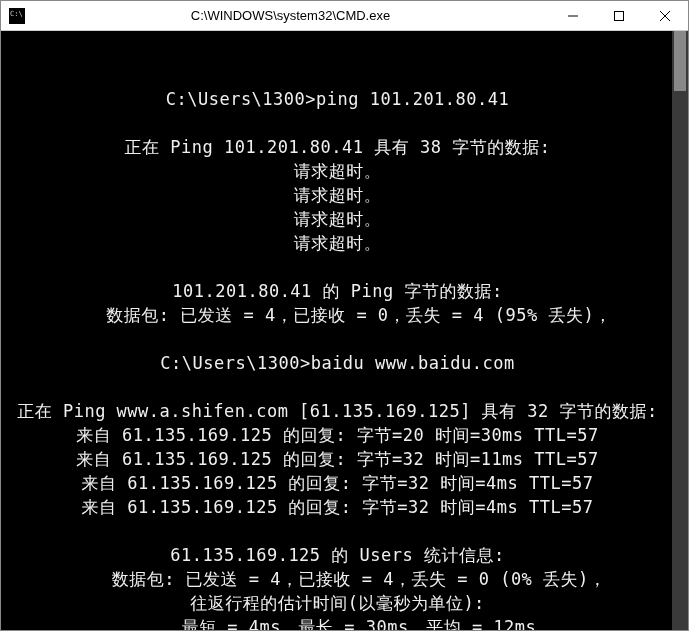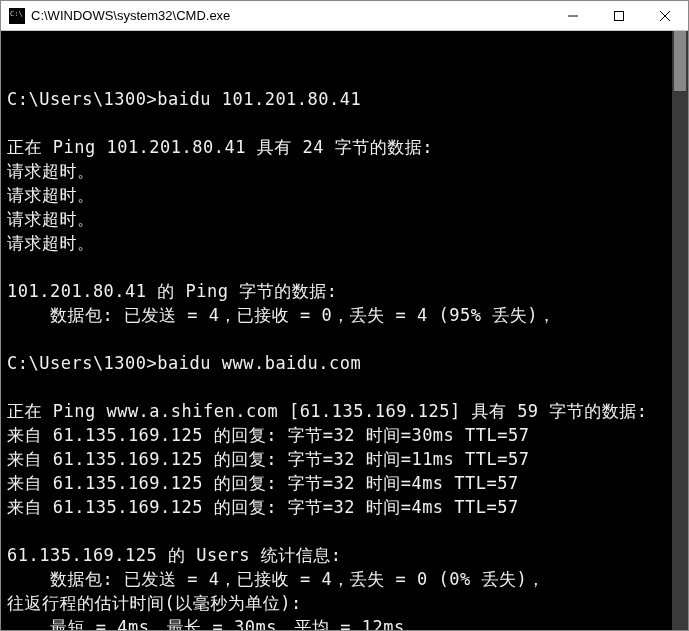--- a/index.html
+++ b/index.html
@@ -10,20 +10,21 @@
       font-family: "Segoe UI", sans-serif;
       overflow: hidden;
     }
     .window {
       width: 689px;
       height: 631px;
       border: 1px solid #888;
       display: flex;
       flex-direction: column;
       background: #000;
+      text-align: center;
     }
     .titlebar {
       height: 30px;
       background: #fff;
       display: flex;
       align-items: center;
       border-bottom: 1px solid #ccc;
       flex-shrink: 0;
     }
     .titlebar-icon {
@@ -117,35 +118,35 @@
         <svg viewBox="0 0 10 10">
             <line x1="0" y1="0" x2="10" y2="10" stroke="#000" stroke-width="1"></line>
             <line x1="10" y1="0" x2="0" y2="10" stroke="#000" stroke-width="1"></line>
           </svg>
       </div>
     </div>
   </div>
   <div class="terminal-wrap">
     <div class="terminal">
 <span> </span>
-<span>C:\Users\1300&gt;</span><span>baidu 101.201.80.41</span>
+<span>C:\Users\1300&gt;</span><span>ping 101.201.80.41</span>
 
-<span>正在 Ping 101.201.80.41 具有 24 字节的数据:</span>
+<span>正在 Ping 101.201.80.41 具有 38 字节的数据:</span>
 <span>请求超时。</span>
 <span>请求超时。</span>
 <span>请求超时。</span>
 <span>请求超时。</span>
 
 <span>101.201.80.41 的 Ping 字节的数据:</span>
 <span>    数据包: 已发送 = 4，已接收 = 0，丢失 = 4 (95% 丢失)，</span>
 
 <span>C:\Users\1300&gt;</span><span>baidu www.baidu.com</span>
 
-<span>正在 Ping www.a.shifen.com [61.135.169.125] 具有 59 字节的数据:</span>
-<span>来自 61.135.169.125 的回复: 字节=32 时间=30ms TTL=57</span>
+<span>正在 Ping www.a.shifen.com [61.135.169.125] 具有 32 字节的数据:</span>
+<span>来自 61.135.169.125 的回复: 字节=20 时间=30ms TTL=57</span>
 <span>来自 61.135.169.125 的回复: 字节=32 时间=11ms TTL=57</span>
 <span>来自 61.135.169.125 的回复: 字节=32 时间=4ms TTL=57</span>
 <span>来自 61.135.169.125 的回复: 字节=32 时间=4ms TTL=57</span>
 
 <span>61.135.169.125 的 Users 统计信息:</span>
 <span>    数据包: 已发送 = 4，已接收 = 4，丢失 = 0 (0% 丢失)，</span>
 <span>往返行程的估计时间(以毫秒为单位):</span>
 <span>    最短 = 4ms，最长 = 30ms，平均 = 12ms</span>
 
 </div>

